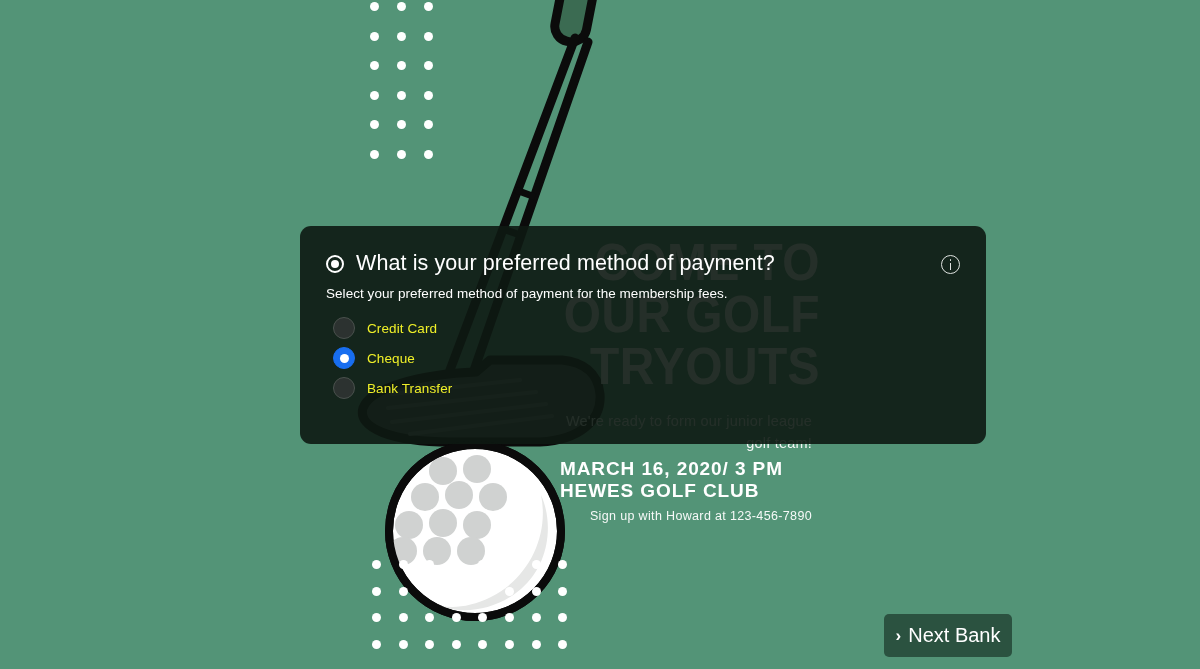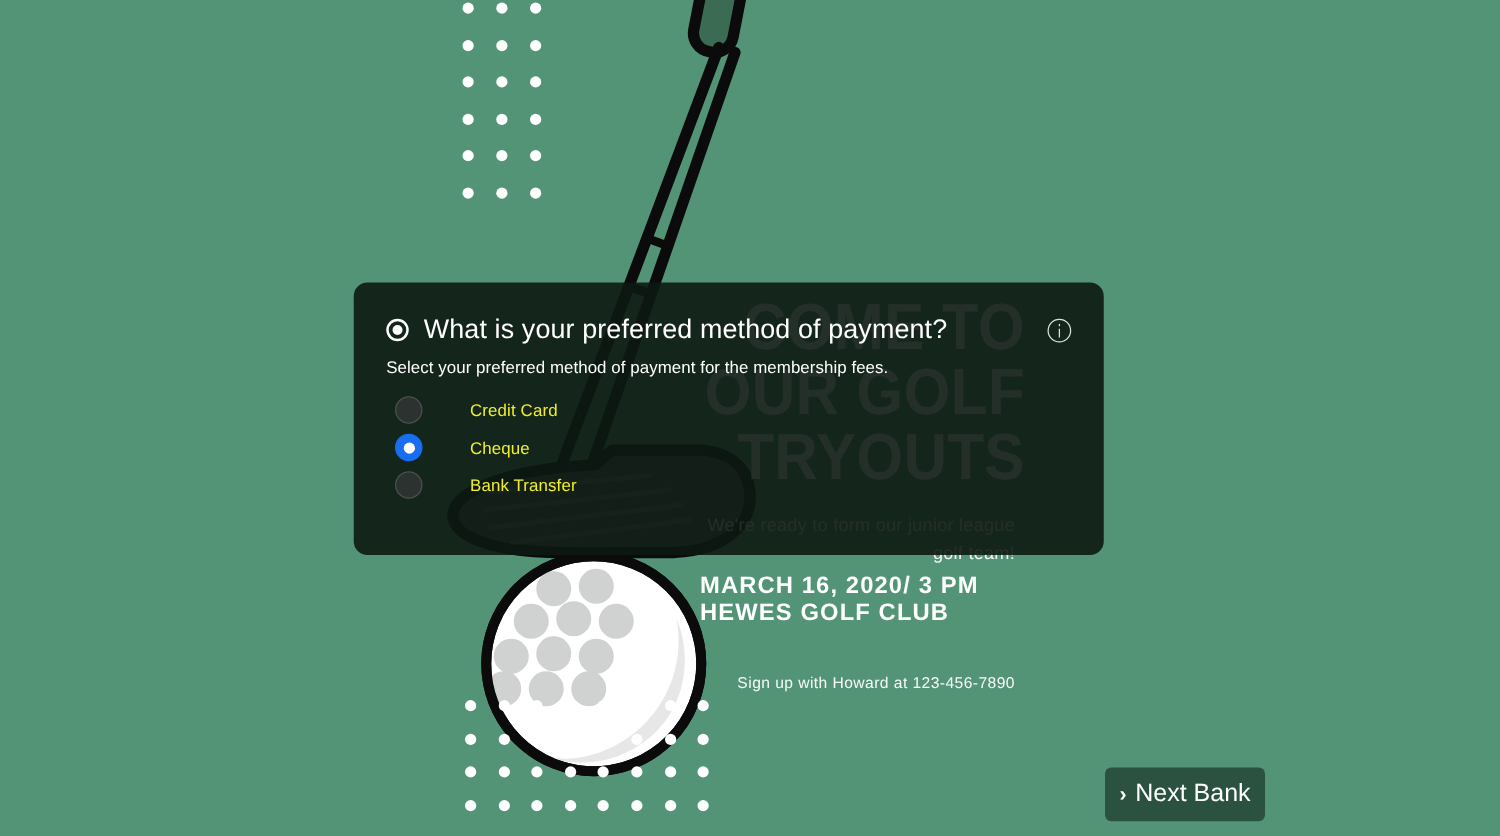--- a/index.html
+++ b/index.html
@@ -120,29 +120,28 @@
   .poster-signup {
     position: absolute;
     left: 540px;
     top: 509px;
     width: 272px;
     text-align: right;
     color: #ffffff;
     font-size: 12.5px;
     letter-spacing: 0.35px;
     opacity: 0.95;
-    margin-top: 30px;
   }
 
   
   .modal {
     position: absolute;
-    left: 283px;
+    left: 300px;
     top: 226px;
-    width: 600px;
+    width: 686px;
     height: 218px;
     background: rgba(13, 24, 18, 0.90);
     border-radius: 11px;
     box-sizing: border-box;
     padding: 22px 26px 0 26px;
     overflow: hidden;
   }
   .modal-head {
     display: flex;
     align-items: flex-start;
@@ -245,21 +244,20 @@
     width: 9px;
     height: 9px;
     margin: -4.5px 0 0 -4.5px;
     border-radius: 50%;
     background: #ffffff;
   }
   .opt-label {
     color: #f0f028;
     font-size: 13.5px;
     letter-spacing: 0.1px;
-    margin-left: 26px;
   }
 
   
   .next-btn {
     position: absolute;
     left: 884px;
     top: 614px;
     width: 128px;
     height: 43px;
     background: #2b5240;

